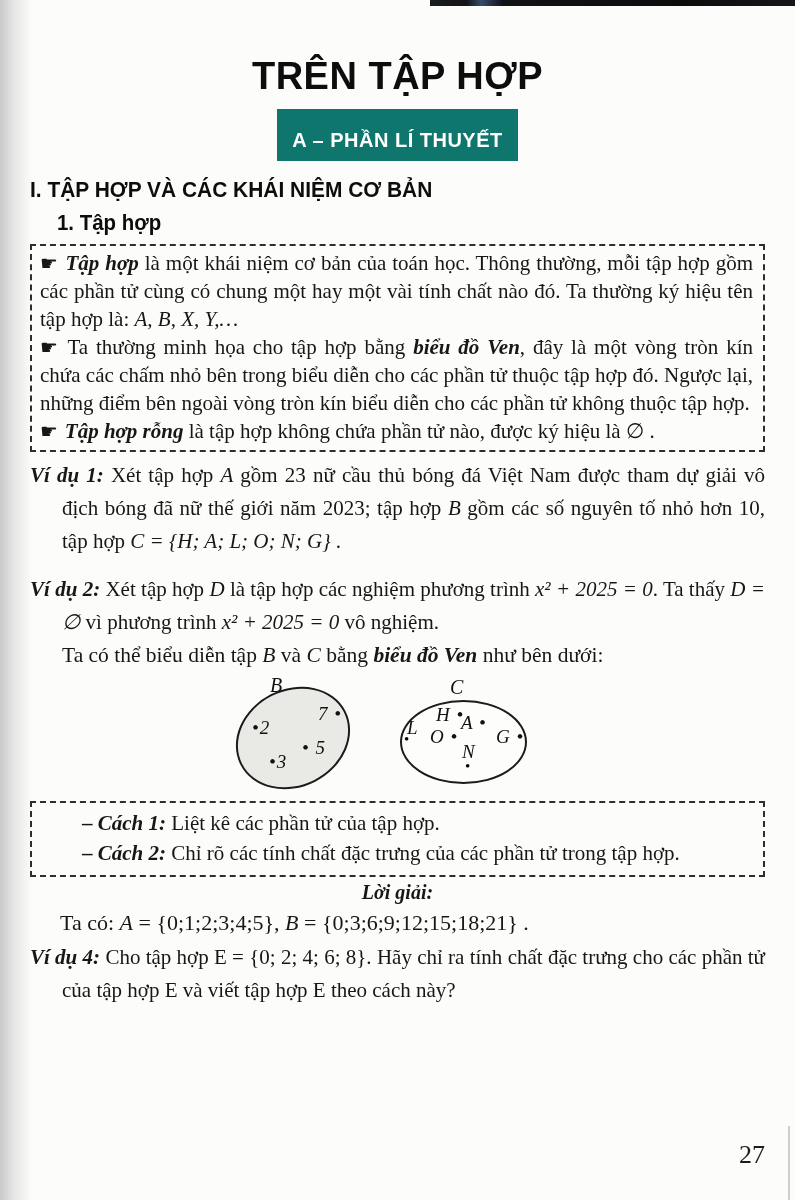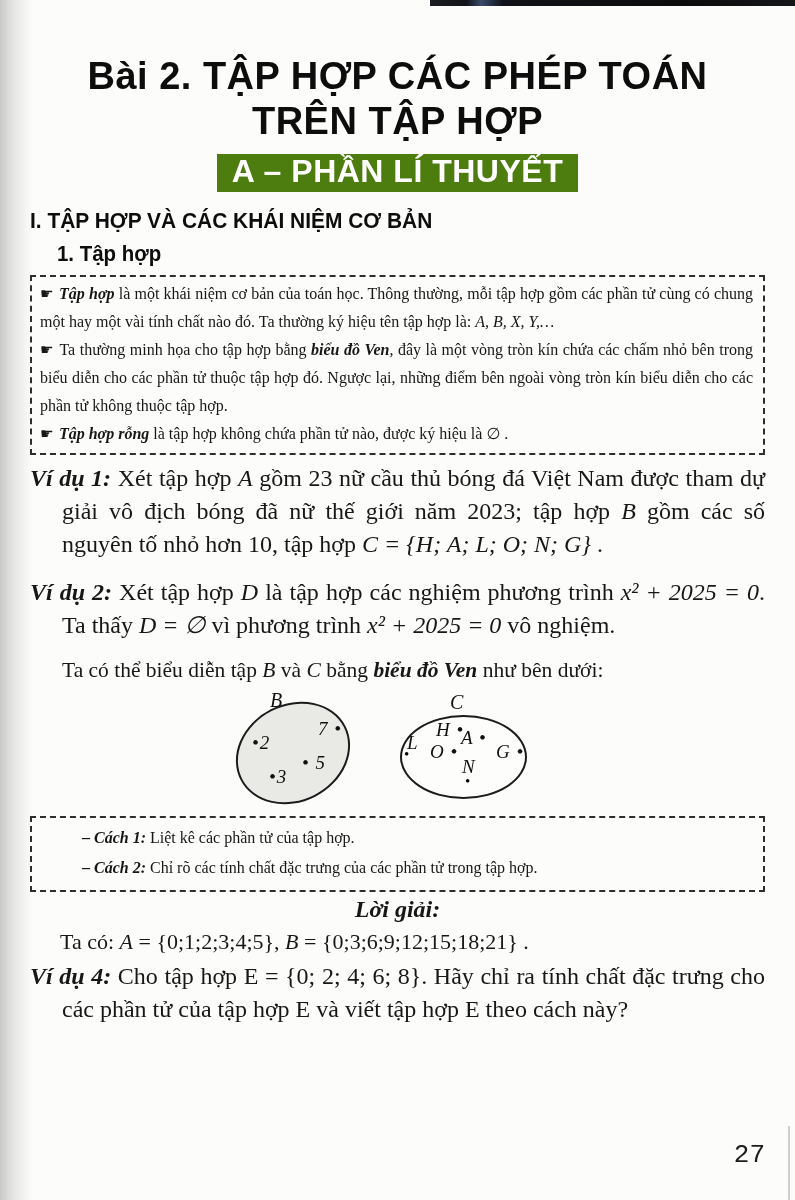--- a/index.html
+++ b/index.html
@@ -16,77 +16,76 @@
   .edge-right{position:absolute;right:5px;top:1126px;width:2px;height:74px;background:#cfcfcf;}
 
   .content{position:relative;padding:0 30px;}
 
   .title{ text-align:center; font-family:"Liberation Sans",sans-serif;
     font-weight:bold; font-size:38px; line-height:45px; color:#0d0d0d;
     margin:0; padding-top:54px; letter-spacing:0.5px;}
   .title .t-line{display:block;}
 
   .banner-row{text-align:center;margin-top:10px;}
-  .banner{display:inline-block;background:#4d7c0f;color:#ffffff;
+  .banner{display:inline-block;background:#0f766e;color:#ffffff;
     font-family:"Liberation Sans",sans-serif;font-weight:bold;
-    font-size:32px;line-height:30px;padding:2px 15px 6px 15px;letter-spacing:0.5px;}
+    font-size:20px;line-height:30px;padding:16px 15px 6px 15px;letter-spacing:0.5px;}
 
   .sec-head{margin:16px 0 0 0;font-family:"Liberation Sans",sans-serif;
     font-weight:bold;font-size:22.5px;color:#0d0d0d;
     transform:scaleX(0.93);transform-origin:left center;white-space:nowrap;}
   .sub-head{margin:8px 0 0 27px;font-family:"Liberation Sans",sans-serif;
     font-weight:bold;font-size:21.5px;color:#0d0d0d;
     transform:scaleX(0.95);transform-origin:left center;}
 
   .theory-box{margin-top:8px;border:2px dashed #2e2e2e;
-    padding:3px 10px 5px 8px;font-size:16px;line-height:28px;text-align:justify;}
+    padding:3px 10px 5px 8px;font-size:21px;line-height:28px;text-align:justify;}
   .theory-box p{margin:0;}
   .box2{margin-top:4px;padding:5px 10px 7px 12px;line-height:30px;}
   .box2 .cach{margin-left:38px;}
 
-  .para{margin:0;font-size:24px;line-height:33px;text-align:justify;
+  .para{margin:0;font-size:21px;line-height:33px;text-align:justify;
     padding-left:32px;text-indent:-32px;}
   .v1{margin-top:7px;} .v2{margin-top:15px;} .v3{margin-top:6px;} .v4{margin-top:1px;}
-  .indent-line{margin:12px 0 0 32px;font-size:21.5px;line-height:32px;padding-left:0;text-indent:0;}
+  .indent-line{margin:0 0 0 32px;font-size:21.5px;line-height:32px;padding-left:0;text-indent:0;}
 
   .seg-n{} 
   .seg-i{font-style:italic;}
   .seg-b{font-weight:bold;}
   .seg-bi{font-weight:bold;font-style:italic;}
   .seg-icon{font-family:"DejaVu Sans",sans-serif;font-weight:bold;font-size:0.95em;}
 
   
   .venn-wrap{position:relative;height:124px;margin-top:2px;}
   .ellipse{position:absolute;border-radius:50%;}
   .ellipse-b{left:204px;top:16px;width:114px;height:94px;
     background:#e9e9e6;border:2.5px solid #1b1b1b;transform:rotate(-27deg);}
   .ellipse-c{left:370px;top:27px;width:123px;height:80px;
     background:#fdfdfc;border:2px solid #1b1b1b;}
   .venn-label{position:absolute;font-style:italic;font-size:20px;color:#111;}
   .venn-item{position:absolute;font-style:italic;font-size:19px;color:#111;letter-spacing:1px;}
   .venn-dot{position:absolute;font-size:15px;font-style:normal;color:#000;}
 
   .solution-head{margin:4px 0 2px 0;text-align:center;
-    font-weight:bold;font-style:italic;font-size:24px;}
+    font-weight:bold;font-style:italic;font-size:20px;}
   .solution-line{margin:2px 0 0 30px;font-size:22px;line-height:34px;}
 
   .page-number{position:absolute;right:30px;top:1140px;
-    font-family:Liberation Mono, monospace;font-size:26px;color:#1c1c1c;}
+    font-family:Liberation Serif, serif;font-size:26px;color:#1c1c1c;}
 </style>
 </head>
 <body>
 
 <div class="page">
   <div class="edge-left"></div>
   <div class="edge-top"></div>
   <div class="edge-right"></div>
 
   <div class="content">
     <h1 class="title">
-      <span class="t-line">Bài 2. TẬP HỢP CÁC PHÉP TOÁN</span>
       <span class="t-line">TRÊN TẬP HỢP</span>
     </h1>
 
     <div class="banner-row">
       <span class="banner">A – PHẦN LÍ THUYẾT</span>
     </div>
 
     <div class="sec-head">I. TẬP HỢP VÀ CÁC KHÁI NIỆM CƠ BẢN</div>
     <div class="sub-head">1. Tập hợp</div>
 

